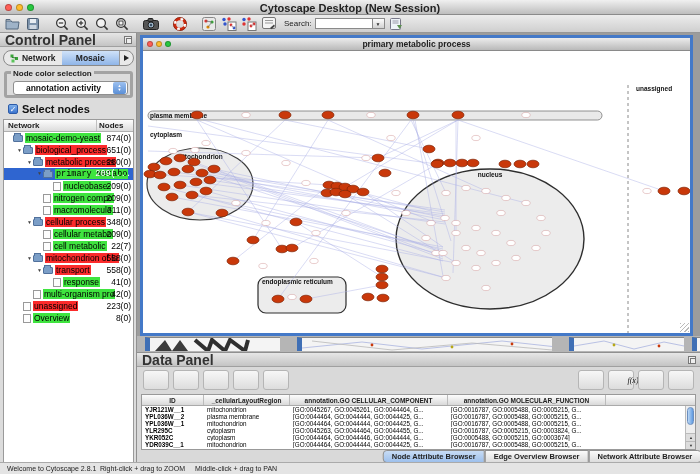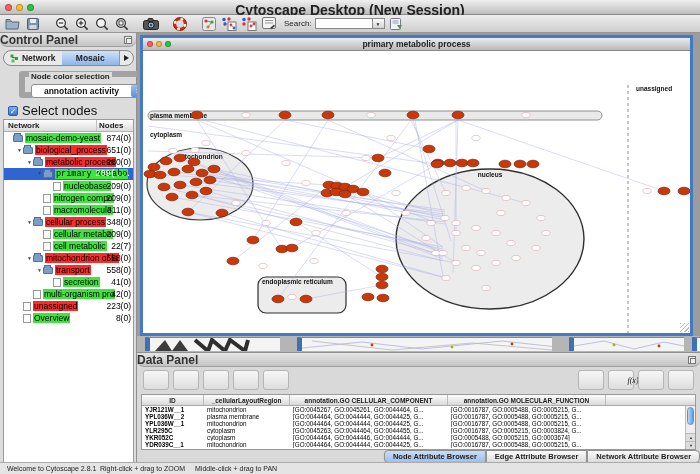--- a/index.html
+++ b/index.html
@@ -7,64 +7,64 @@
   .screen{position:relative;width:700px;height:474px;background:#d4d4d4;
     font-family:"Liberation Sans",sans-serif;overflow:hidden;font-size:9px;color:#111;}
 
   
   .titlebar{position:absolute;left:0;top:0;width:700px;height:15px;
     background:linear-gradient(#f0f0f0,#bdbdbd);border-bottom:1px solid #8a8a8a;}
   .lights{position:absolute;left:5px;top:4px;display:flex;gap:4px;}
   .light{width:7px;height:7px;border-radius:50%;border:1px solid rgba(0,0,0,.25);}
   .light.red{background:#ff5f57}.light.yellow{background:#febc2e}.light.green{background:#28c840}
   .wtitle{position:absolute;left:0;right:0;top:2px;text-align:center;font-weight:bold;
-    font-size:14px;color:#222;}
+    font-size:11px;color:#222;}
 
   
   .toolbar{position:absolute;left:0;top:15px;width:700px;height:18px;
     background:linear-gradient(#ececec,#cfcfcf);border-bottom:1px solid #979797;
     display:flex;align-items:center;gap:3px;padding:0 4px;}
   .tbtn{width:17px;height:15px;display:flex;align-items:center;justify-content:center;}
   .tsep{width:6px;height:1px;}
   .search-lab{font-size:8px;color:#222;margin-left:4px;}
   .search-combo{display:flex;align-items:center;}
   .search-input{width:58px;height:11px;border:1px solid #8a8a8a;background:#fff;font-size:8px;padding:0 2px;}
   .search-arrow{width:12px;height:11px;border:1px solid #8a8a8a;border-left:none;
     background:linear-gradient(#fdfdfd,#d2d2d2);display:flex;align-items:center;justify-content:center;
     font-size:5px;color:#333;}
 
   
   .cpanel{position:absolute;left:0;top:33px;width:137px;height:429px;
     background:#dcdcdc;border-right:1px solid #909090;}
   .p-header{position:relative;height:14px;background:linear-gradient(#e6e6e6,#c4c4c4);
-    border-bottom:1px solid #a0a0a0;font-size:12px;font-weight:bold;color:#333;
-    line-height:14px;border-radius:7px;}
+    border-bottom:1px solid #a0a0a0;font-size:14px;font-weight:bold;color:#333;
+    line-height:14px;padding-left:5px;}
   .float-ic{position:absolute;right:4px;top:3px;width:8px;height:8px;border:1px solid #777;background:#eee;}
   .float-ic:before{content:"";position:absolute;left:1px;top:1px;width:4px;height:4px;border:1px solid #777;}
   .cp-tabs{position:absolute;left:3px;top:17px;width:131px;height:16px;display:flex;
     border:1px solid #8a8a8a;border-radius:8px;background:#e9e9e9;overflow:hidden;}
   .cp-tab{flex:1;display:flex;align-items:center;justify-content:center;gap:3px;
     font-size:8.5px;font-weight:bold;color:#222;}
   .cp-tab.sel{background:linear-gradient(#cfe2f8,#8fb5e8);}
   .tab-more{width:14px;display:flex;align-items:center;justify-content:center;border-left:1px solid #999;}
   .tri-right{width:0;height:0;border-top:3px solid transparent;border-bottom:3px solid transparent;border-left:5px solid #222;}
-  .cp-group{position:absolute;left:19px;top:38px;width:129px;height:27px;
-    border:6px solid #a3a3a3;border-radius:3px;}
+  .cp-group{position:absolute;left:4px;top:38px;width:129px;height:27px;
+    border:3px solid #a3a3a3;border-radius:3px;}
   .cp-group-lab{position:absolute;left:4px;top:-5px;background:#dcdcdc;padding:0 2px;
     font-size:8px;font-weight:bold;color:#222;}
   .combo{position:absolute;left:6px;top:7px;width:115px;height:14px;background:#fff;
     border:1px solid #8f8f8f;border-radius:3px;display:flex;align-items:center;}
   .combo-val{flex:1;text-align:center;font-size:8.5px;font-weight:bold;color:#111;}
   .combo-step{width:13px;height:12px;margin-right:1px;border-radius:2px;
     background:linear-gradient(#9cc0f0,#5b8fd6);display:flex;flex-direction:column;
     align-items:center;justify-content:center;color:#fff;font-size:4px;line-height:4px;}
   .cb-row{position:absolute;left:8px;top:70px;display:flex;align-items:center;gap:4px;}
   .cbox{width:10px;height:10px;border-radius:2px;background:linear-gradient(#7fb0ea,#3c74cf);
     border:1px solid #2c5ba8;color:#fff;font-size:8px;line-height:9px;text-align:center;}
-  .cb-lab{font-size:13px;font-weight:normal;color:#111;}
+  .cb-lab{font-size:11px;font-weight:bold;color:#111;}
   .tree-box{position:absolute;left:3px;top:86px;width:131px;height:366px;background:#fff;
     border:1px solid #9a9a9a;overflow:hidden;}
   .tree-head{display:flex;height:12px;background:linear-gradient(#fdfdfd,#dcdcdc);
     border-bottom:1px solid #b0b0b0;font-size:8px;font-weight:bold;color:#222;}
   .th-net{flex:1;padding-left:4px;border-right:1px solid #c0c0c0;line-height:12px;}
   .th-nodes{width:36px;padding-left:2px;line-height:12px;}
   .trow{position:relative;display:flex;align-items:center;height:12px;white-space:nowrap;overflow:hidden;}
   .trow.sel{background:#2f65d0;font-family:Liberation Mono, monospace;}
   .trow .ind{display:inline-block;height:1px;}
   .exp{width:7px;font-size:5px;color:#444;text-align:center;flex:none;}
@@ -380,21 +380,21 @@
             <span class="ind" style="width: 32px;"></span>
             <span class="exp">▼</span>
             <span class="fold"></span>
             <span class="lab red">transport</span>
             <span class="cnt">558(0)</span>
           </div>
           <div class="trow">
             <span class="ind" style="width: 42px;"></span>
             <span class="exp"></span>
             <span class="file"></span>
-            <span class="lab green">secretion</span>
+            <span class="lab green">response</span>
             <span class="cnt">41(0)</span>
           </div>
           <div class="trow">
             <span class="ind" style="width: 22px;"></span>
             <span class="exp"></span>
             <span class="file"></span>
             <span class="lab green">multi-organism pro</span>
             <span class="cnt">42(0)</span>
           </div>
           <div class="trow">
@@ -753,21 +753,21 @@
           </div>
         </div>
       <div class="vsb">
         <div class="vsb-thumb"></div>
         <div class="vsb-btn" style="bottom:8px;">▲</div>
         <div class="vsb-btn" style="bottom:0;">▼</div>
       </div>
     </div>
     <div class="dp-tabs">
       <span class="dp-tab sel">Node Attribute Browser</span>
-      <span class="dp-tab">Edge Attribute Browser</span>
+      <span class="dp-tab">Edge Overview Browser</span>
       <span class="dp-tab">Network Attribute Browser</span>
     </div>
   </div>
 
   <div class="statusbar">
     <span class="sb-item" style="left:7px;">Welcome to Cytoscape 2.8.1</span>
     <span class="sb-item" style="left:100px;">Right-click + drag to ZOOM</span>
     <span class="sb-item" style="left:195px;">Middle-click + drag to PAN</span>
   </div>
 

